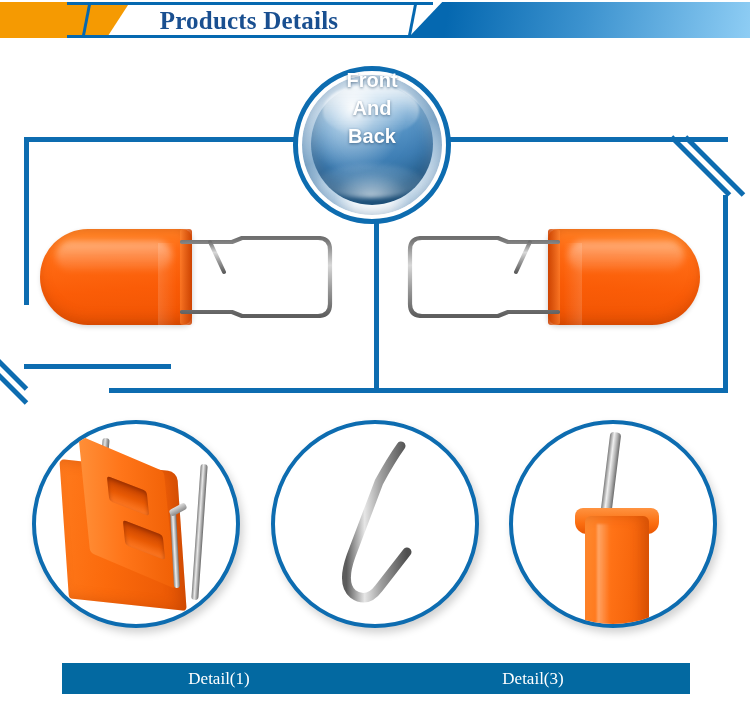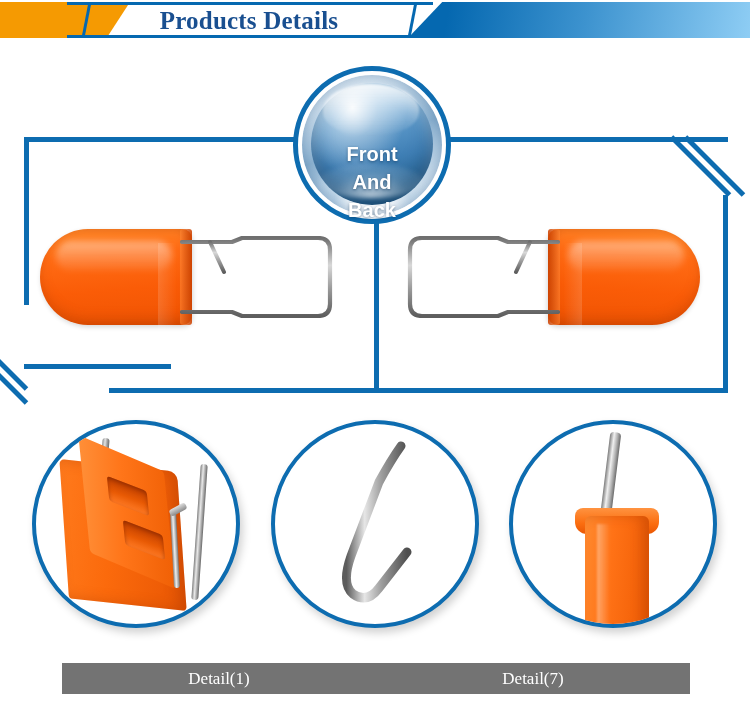--- a/index.html
+++ b/index.html
@@ -186,21 +186,21 @@
     background: radial-gradient(ellipse at 50% 100%, rgba(255,255,255,0.68) 0%, rgba(255,255,255,0.18) 52%, rgba(255,255,255,0) 100%);
     filter: blur(2px);
   }
   .badge-text {
     position: absolute;
     left: 0; top: 0;
     width: 158px; height: 158px;
     display: flex;
     flex-direction: column;
     align-items: center;
-    justify-content: flex-end;
+    justify-content: flex-start;
     color: #ffffff;
     font-family: "Liberation Sans", sans-serif;
     font-weight: 700;
     font-size: 20px;
     line-height: 28px;
     text-shadow: 0 1px 3px rgba(10,45,80,0.55);
     z-index: 3;
   }
   .badge-connector {
     position: absolute;
@@ -366,21 +366,21 @@
     background: linear-gradient(90deg, #7c7c7c, #f0f0f0 38%, #b0b0b0 70%, #6b6b6b);
     border-radius: 4px;
     transform: rotate(7deg);
   }
 
   
   .caption-bar {
     position: absolute;
     left: 62px; top: 663px;
     width: 628px; height: 31px;
-    background: #737373;
+    background: #0369a1;
     display: flex;
   }
   .caption-cell {
     flex: 1;
     text-align: center;
     line-height: 31px;
     color: #ffffff;
     font-size: 17px;
     font-family: "Liberation Serif", serif;
   }
@@ -502,14 +502,14 @@
   <div class="dc-inner">
     <div class="d3-wire"></div>
     <div class="d3-collar"></div>
     <div class="d3-handle"></div>
     <div class="d3-hl"></div>
   </div>
 </div>
 
 <div class="caption-bar">
   <div class="caption-cell">Detail(1)</div>
-  <div class="caption-cell">Detail(7)</div>
+  <div class="caption-cell">Detail(3)</div>
 </div>
 
 </body></html>

